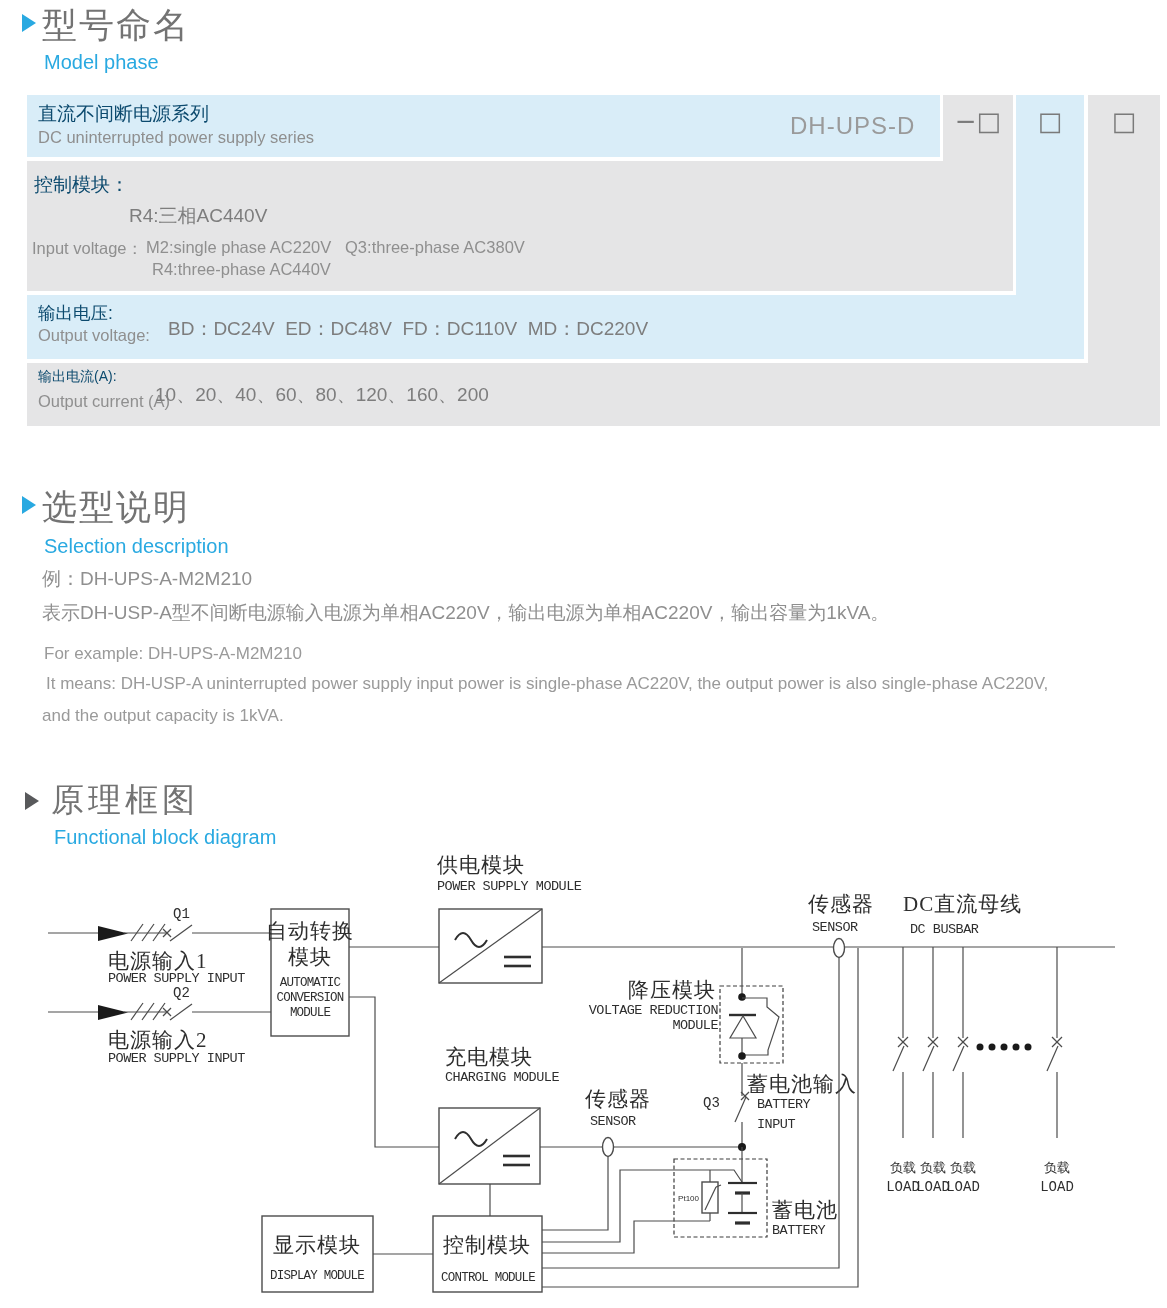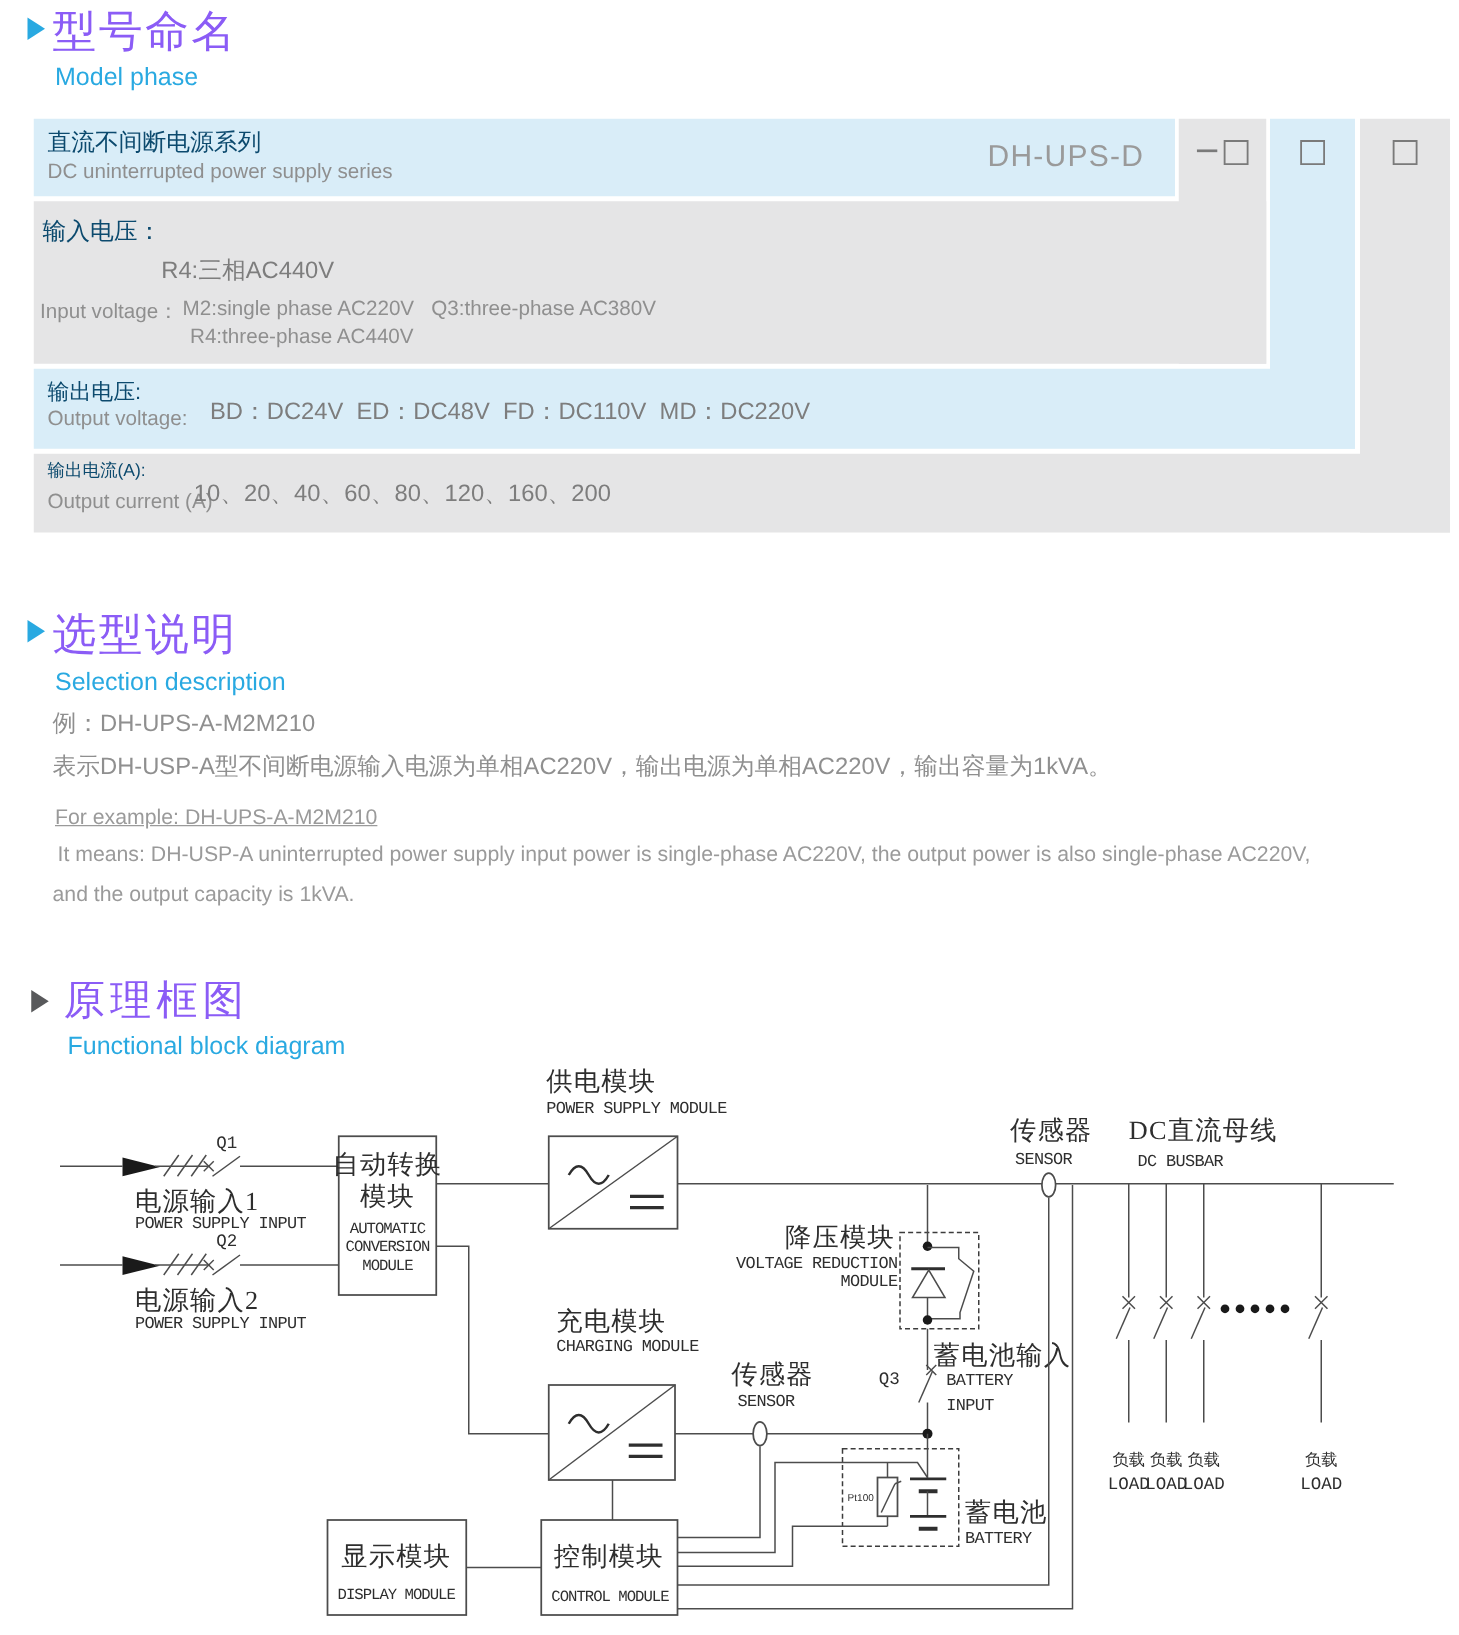--- a/index.html
+++ b/index.html
@@ -3,21 +3,21 @@
 <meta charset="utf-8">
 <style>
   html,body{margin:0;padding:0;background:#fff;}
   .canvas{position:relative;width:1167px;height:1308px;background:#fff;overflow:hidden;
           font-family:"Liberation Sans",sans-serif;}
   .abs{position:absolute;}
   
   .tri{width:0;height:0;border-top:9px solid transparent;border-bottom:9px solid transparent;
        border-left:14px solid #29a9e1;}
   .tri.gray{border-left-color:#58595b;}
-  .h-zh{color:#8b5cf6;font-size:35px;letter-spacing:2px;white-space:nowrap;}
+  .h-zh{color:#737373;font-size:35px;letter-spacing:2px;white-space:nowrap;}
   .h-en{color:#29a9e1;font-size:20px;white-space:nowrap;}
   
   .band{position:absolute;}
   .bg-blue{background:#d9edf8;}
   .bg-gray{background:#e5e5e6;}
   .t-zh{color:#0c4a6e;font-size:19px;white-space:pre;}
   .t-en{color:#8f8f8f;font-size:16.5px;white-space:pre;}
   .t-val{color:#7d7d7d;font-size:19px;white-space:pre;}
   .code{color:#9a9a9a;font-size:24px;letter-spacing:1px;}
   .codebox{color:#7a7a7a;font-size:26px;text-align:center;font-family:"DejaVu Sans",sans-serif;}
@@ -53,40 +53,40 @@
   <div class="band bg-blue" style="left:27px;top:295px;width:1057px;height:64px;"></div>
   <div class="band bg-gray" style="left:27px;top:363px;width:1133px;height:63px;"></div>
 
   <div class="abs t-zh" style="left:38px;top:101px;">直流不间断电源系列</div>
   <div class="abs t-en" style="left:38px;top:128px;">DC uninterrupted power supply series</div>
   <div class="abs code" style="left:790px;top:112px;width:142px;text-align:left;">DH-UPS-D</div>
   <div class="abs codebox" style="left:943px;top:106px;width:70px;">−□</div>
   <div class="abs codebox" style="left:1016px;top:106px;width:68px;">□</div>
   <div class="abs codebox" style="left:1088px;top:106px;width:72px;">□</div>
 
-  <div class="abs t-zh" style="left:34px;top:172px;">输入电压：</div>
+  <div class="abs t-zh" style="left:34px;top:172px;">控制模块：</div>
   <div class="abs t-val" style="left:129px;top:203px;">R4:三相AC440V</div>
   <div class="abs t-en" style="left:32px;top:238px;">Input voltage：</div>
   <div class="abs t-en" style="left:146px;top:238px;">M2:single phase AC220V   Q3:three-phase AC380V</div>
   <div class="abs t-en" style="left:152px;top:260px;">R4:three-phase AC440V</div>
 
   <div class="abs t-zh" style="left:38px;top:301px;font-size:17.5px;">输出电压:</div>
   <div class="abs t-en" style="left:38px;top:326px;">Output voltage:</div>
   <div class="abs t-val" style="left:168px;top:316px;">BD：DC24V  ED：DC48V  FD：DC110V  MD：DC220V</div>
 
   <div class="abs t-zh" style="left:38px;top:368px;font-size:14px;">输出电流(A):</div>
   <div class="abs t-en" style="left:38px;top:392px;">Output current (A)</div>
   <div class="abs t-val" style="left:155px;top:382px;">10、20、40、60、80、120、160、200</div>
 
   <div class="abs tri" style="left:22px;top:496px;"></div>
   <div class="abs h-zh" style="left:42px;top:484px;">选型说明</div>
   <div class="abs h-en" style="left:44px;top:535px;">Selection description</div>
   <div class="abs p-zh" style="left:42px;top:566px;">例：DH-UPS-A-M2M210</div>
   <div class="abs p-zh" style="left:42px;top:600px;">表示DH-USP-A型不间断电源输入电源为单相AC220V，输出电源为单相AC220V，输出容量为1kVA。</div>
-  <div class="abs p-en" style="left:44px;top:644px;text-decoration:underline;">For example: DH-UPS-A-M2M210</div>
+  <div class="abs p-en" style="left:44px;top:644px;">For example: DH-UPS-A-M2M210</div>
   <div class="abs p-en" style="left:46px;top:674px;">It means: DH-USP-A uninterrupted power supply input power is single-phase AC220V, the output power is also single-phase AC220V,</div>
   <div class="abs p-en" style="left:42px;top:706px;">and the output capacity is 1kVA.</div>
 
   <div class="abs tri gray" style="left:25px;top:792px;"></div>
   <div class="abs h-zh" style="left:51px;top:778px;font-size:33px;letter-spacing:4px;">原理框图</div>
   <div class="abs h-en" style="left:54px;top:826px;">Functional block diagram</div>
 
   <svg class="abs" style="left:0;top:850px;" width="1167" height="458" viewBox="0 850 1167 458">
 
     <g>

